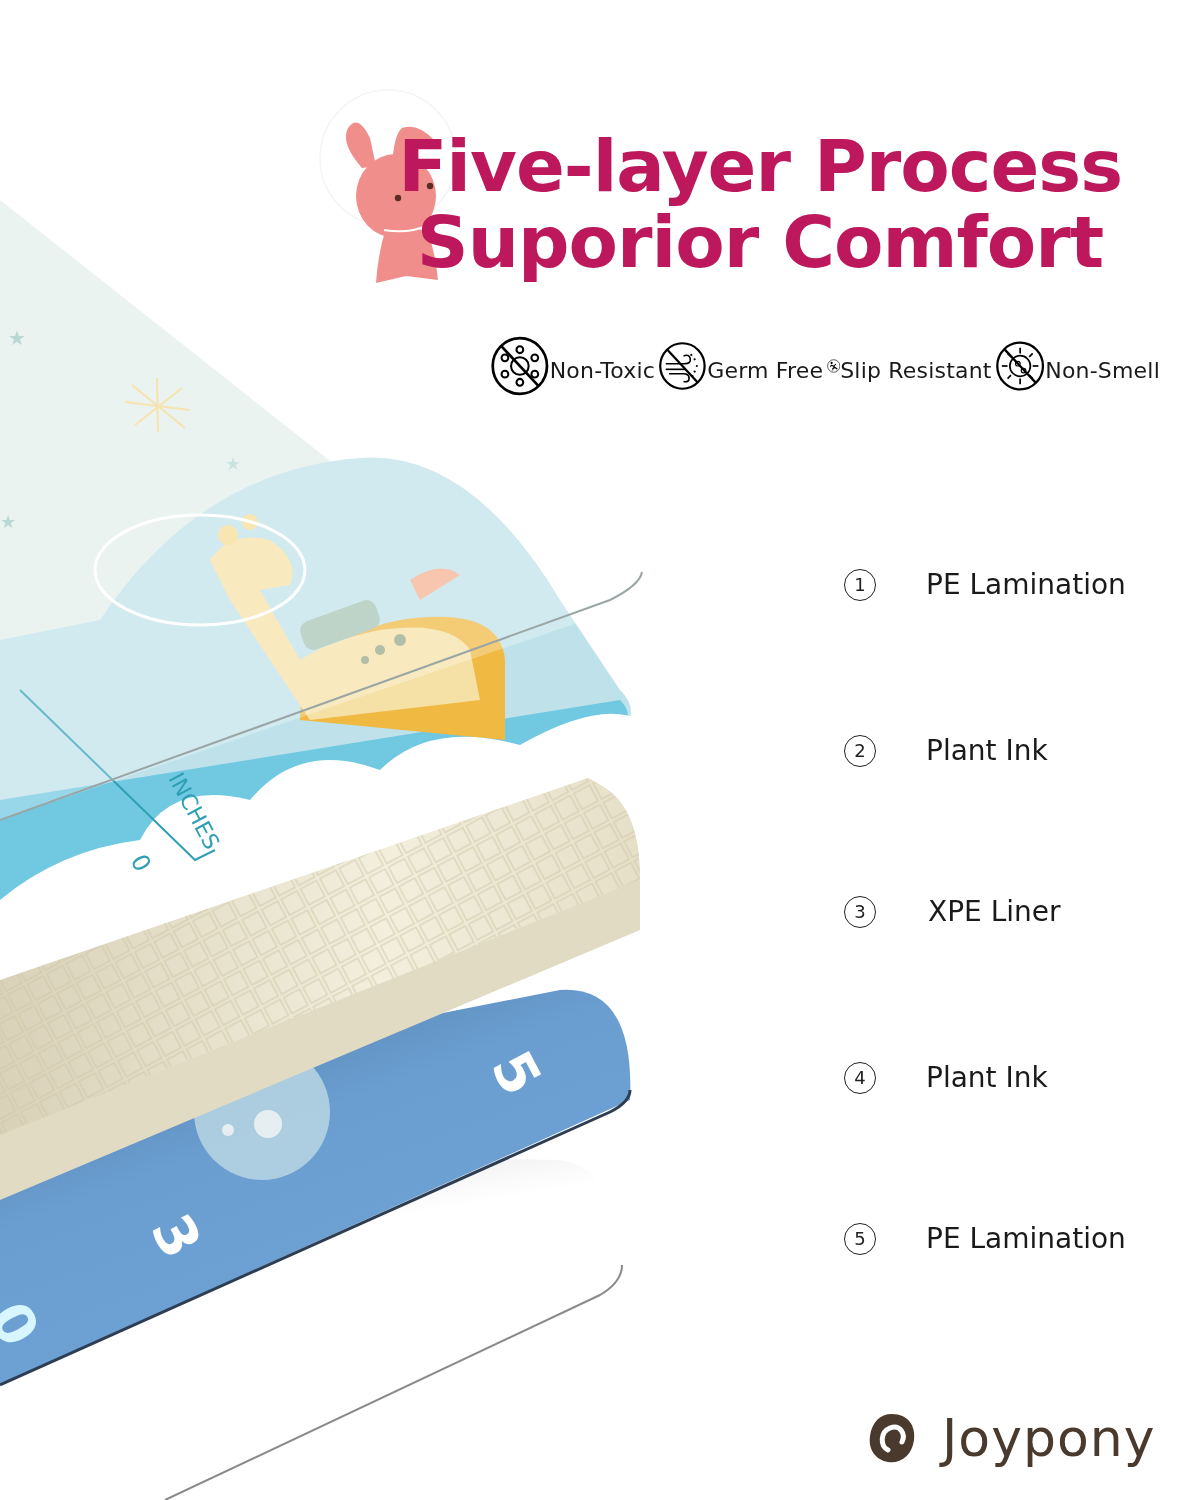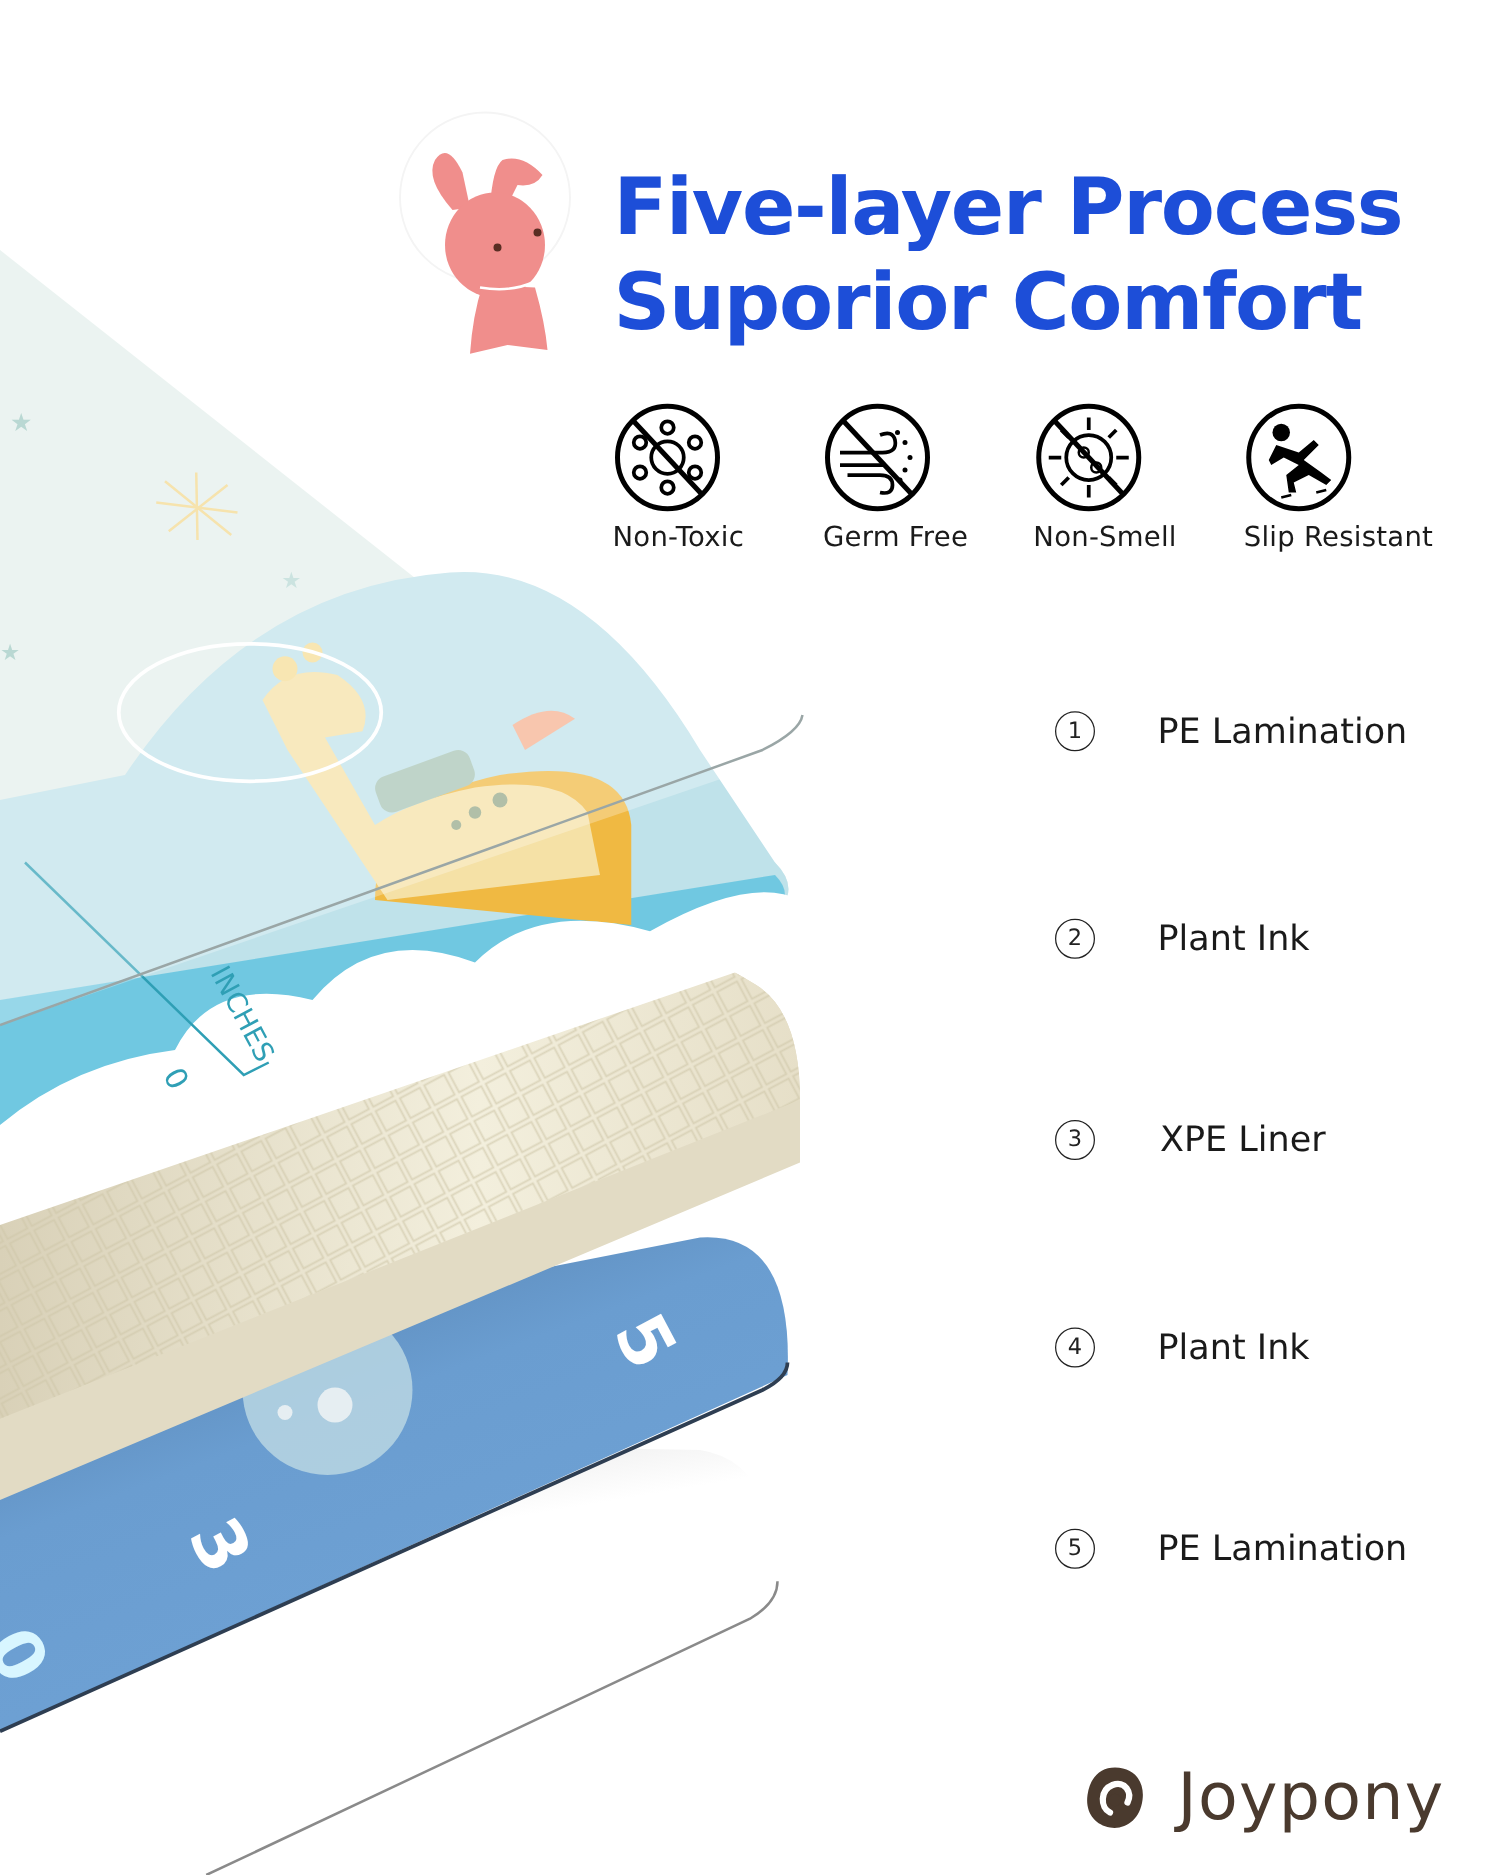--- a/index.html
+++ b/index.html
@@ -2,31 +2,31 @@
 <html><head>
   <meta charset="utf-8">
   <style>
     html, body { margin: 0; padding: 0; }
     body {
       width: 1200px; height: 1500px; position: relative; overflow: hidden;
       background: #ffffff; font-family: "DejaVu Sans", sans-serif; color: #111;
     }
     .illustration { position: absolute; left: 0; top: 0; width: 1200px; height: 1500px; }
     .title-block {
-      position: absolute; right: 78px; top: 128px; text-align: left;
+      position: absolute; right: 78px; top: 128px; text-align: center;
       font-family: "DejaVu Sans", sans-serif; font-weight: bold;
-      font-size: 63px; line-height: 76px; letter-spacing: -1px; color: #1d4ed8;
+      font-size: 72px; line-height: 76px; letter-spacing: -1px; color: #be185d;
     }
     .title-line { display: block; }
     .mascot { position: absolute; left: 318px; top: 88px; width: 140px; height: 200px; }
     .features {
       position: absolute; left: 490px; top: 322px; width: 670px;
       display: flex; justify-content: space-between;
     }
-    .feature { width: 165px; display: flex; flex-direction: column; }
+    .feature { width: 165px; display: flex; flex-direction: row; align-items: center; }
     .feature svg { width: 88px; height: 88px; }
     .feature-label {
       margin-top: 8px; font-family: "DejaVu Sans", sans-serif; font-size: 22px;
       color: #1a1a1a; white-space: nowrap; letter-spacing: 0.2px;
     }
     .layers { position: absolute; left: 844px; top: 0; width: 340px; }
     .layer-item { position: absolute; left: 0; display: flex; align-items: center; white-space: nowrap; }
     .layer-num {
       width: 32px; height: 32px; border: 1.5px solid #222; border-radius: 50%;
       box-sizing: border-box; display: flex; align-items: center; justify-content: center;
@@ -167,49 +167,49 @@
           <circle cx="66" cy="54" r="2"></circle>
           <circle cx="62" cy="62" r="2"></circle>
         </g>
       <line x1="16" y1="14" x2="72" y2="74" stroke="#000" stroke-width="4"></line>
     </svg>
     <span class="feature-label">Germ Free</span>
   </div>
   <div class="feature">
     <svg viewBox="0 0 88 88" xmlns="http://www.w3.org/2000/svg">
       <ellipse cx="44" cy="44" rx="40" ry="41" fill="none" stroke="#000" stroke-width="4"></ellipse>
+      <circle cx="30" cy="24" r="7" fill="#000"></circle>
+      <path d="M26 34 L44 40 L56 30 L60 34 L48 46 L62 56 L70 62 L66 66 L52 58 L40 64 L42 72 L36 72 L34 58 L44 50 L32 44 L22 50 L20 46 Z" fill="#000"></path>
+      <g stroke="#000" stroke-width="2">
+          <line x1="30" y1="76" x2="38" y2="74"></line>
+          <line x1="58" y1="72" x2="66" y2="70"></line>
+        </g>
+    </svg>
+    <span class="feature-label">Slip Resistant</span>
+  </div>
+  <div class="feature">
+    <svg viewBox="0 0 88 88" xmlns="http://www.w3.org/2000/svg">
+      <ellipse cx="44" cy="44" rx="40" ry="41" fill="none" stroke="#000" stroke-width="4"></ellipse>
       <circle cx="44" cy="44" r="18" fill="none" stroke="#000" stroke-width="3"></circle>
       <g stroke="#000" stroke-width="3">
         <line x1="44" y1="12" x2="44" y2="22"></line>
           <line x1="44" y1="66" x2="44" y2="76"></line>
         <line x1="12" y1="44" x2="22" y2="44"></line>
           <line x1="66" y1="44" x2="76" y2="44"></line>
         <line x1="22" y1="22" x2="28" y2="28"></line>
           <line x1="60" y1="60" x2="66" y2="66"></line>
         <line x1="66" y1="22" x2="60" y2="28"></line>
           <line x1="22" y1="66" x2="28" y2="60"></line>
       </g>
       <circle cx="40" cy="40" r="4" fill="none" stroke="#000" stroke-width="2"></circle>
       <circle cx="50" cy="52" r="4" fill="none" stroke="#000" stroke-width="2"></circle>
       <line x1="16" y1="14" x2="72" y2="74" stroke="#000" stroke-width="4"></line>
     </svg>
     <span class="feature-label">Non-Smell</span>
   </div>
-  <div class="feature">
-    <svg viewBox="0 0 88 88" xmlns="http://www.w3.org/2000/svg">
-      <ellipse cx="44" cy="44" rx="40" ry="41" fill="none" stroke="#000" stroke-width="4"></ellipse>
-      <circle cx="30" cy="24" r="7" fill="#000"></circle>
-      <path d="M26 34 L44 40 L56 30 L60 34 L48 46 L62 56 L70 62 L66 66 L52 58 L40 64 L42 72 L36 72 L34 58 L44 50 L32 44 L22 50 L20 46 Z" fill="#000"></path>
-      <g stroke="#000" stroke-width="2">
-          <line x1="30" y1="76" x2="38" y2="74"></line>
-          <line x1="58" y1="72" x2="66" y2="70"></line>
-        </g>
-    </svg>
-    <span class="feature-label">Slip Resistant</span>
-  </div>
 </div>
 
 <div class="layers">
   <div class="layer-item" style="top:568px;">
     <span class="layer-num">1</span>
     <span class="layer-label">PE Lamination</span>
   </div>
   <div class="layer-item" style="top:734px;">
     <span class="layer-num">2</span>
     <span class="layer-label">Plant Ink</span>

